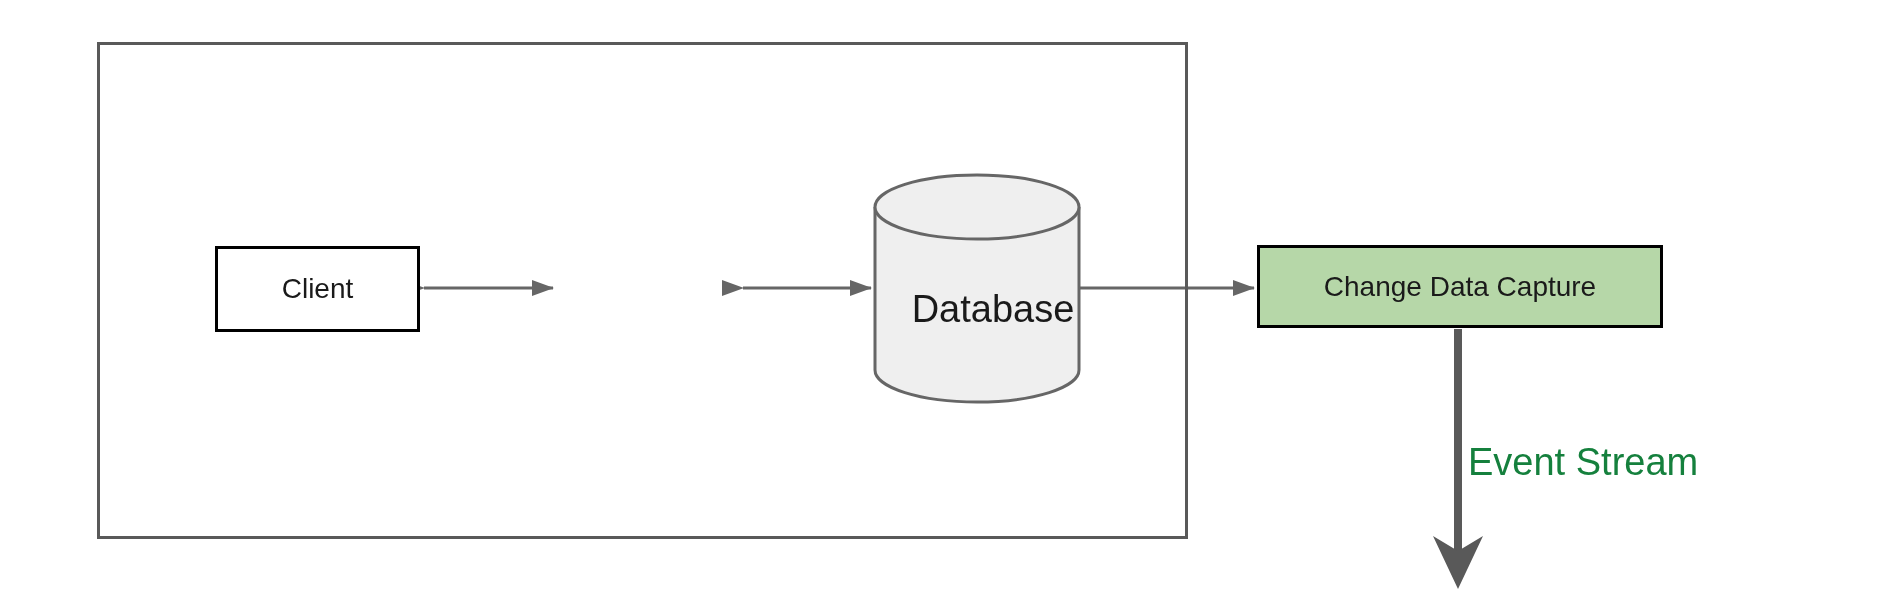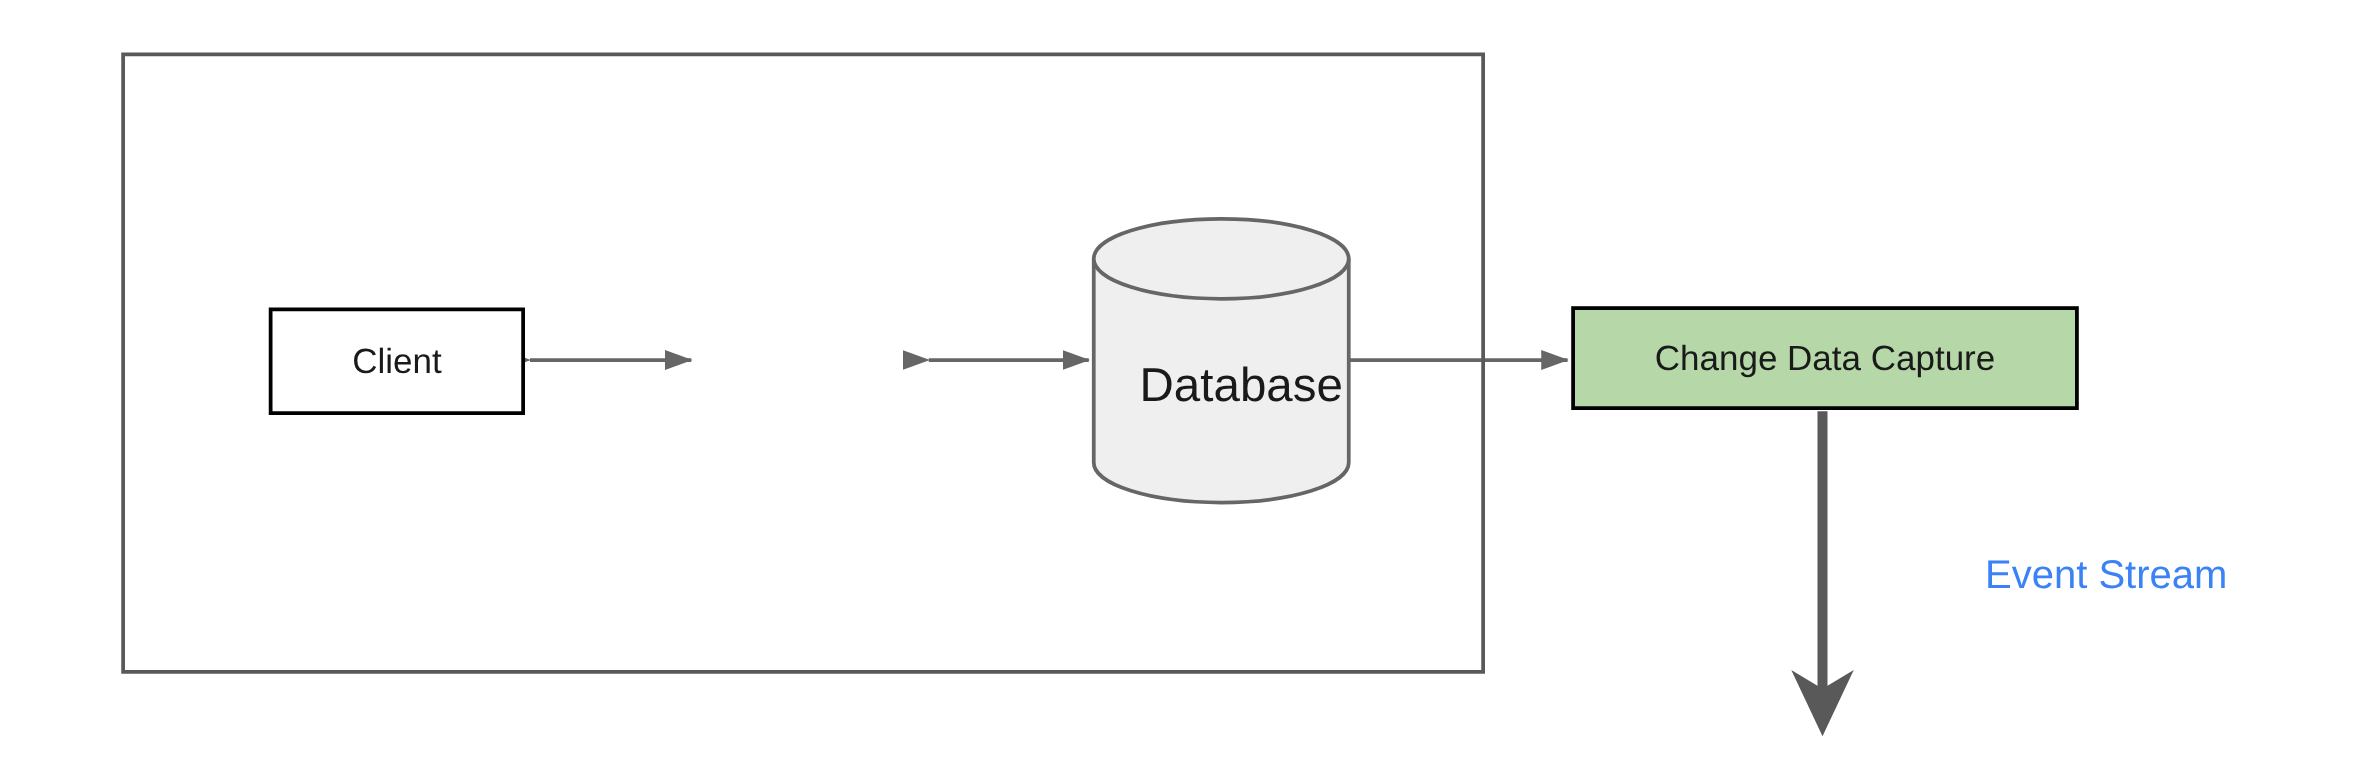--- a/index.html
+++ b/index.html
@@ -63,25 +63,25 @@
     height: 44px;
     display: flex;
     align-items: flex-start;
     justify-content: center;
     font-size: 38px;
     color: #1a1a1a;
     white-space: nowrap;
   }
   .event-stream-label {
     position: absolute;
-    left: 1588px;
+    left: 1468px;
     top: 443px;
-    font-size: 32px;
+    font-size: 38px;
     line-height: 1.0;
-    color: #3b82f6;
+    color: #15803d;
     white-space: nowrap;
   }
 </style>
 </head>
 <body>
 
 <div class="canvas">
 
   <svg class="layer" width="1890" height="606" viewBox="0 0 1890 606">
     <defs>

